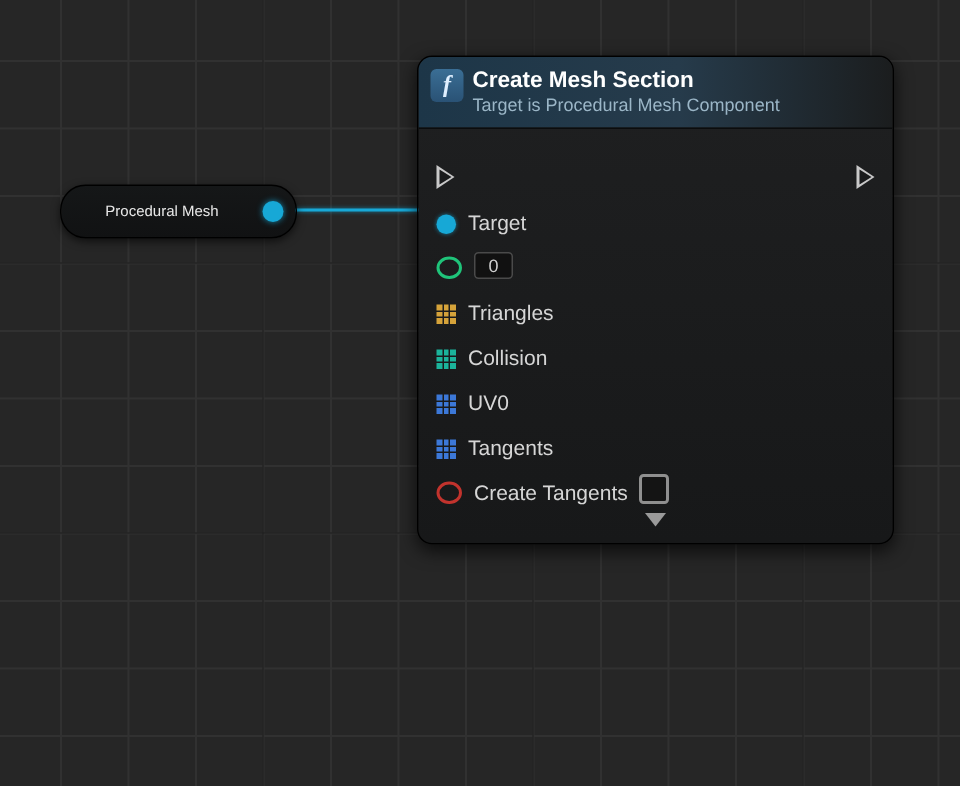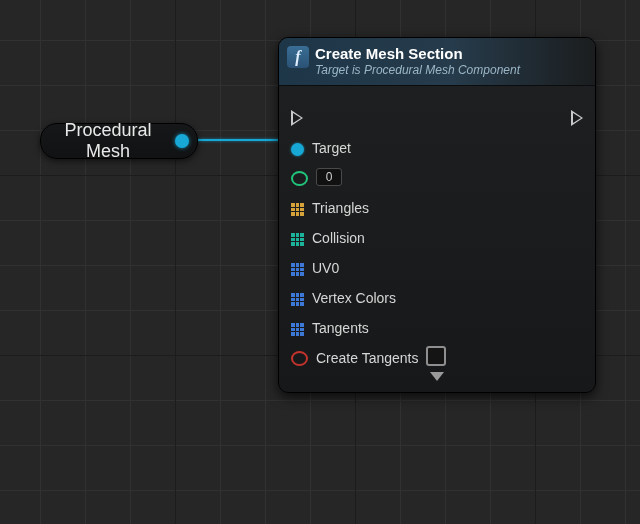--- a/index.html
+++ b/index.html
@@ -14,35 +14,35 @@
     background-size:180px 180px,180px 180px,45px 45px,45px 45px;
     background-position:-5px -5px,-5px -5px,-5px -5px,-5px -5px;
   }
   
   .wire{position:absolute;left:190px;top:139px;width:98px;height:2px;background:#17a8d6;border-radius:2px;box-shadow:0 0 3px rgba(23,168,214,.7);}
   
   .var-node{position:absolute;left:40px;top:123px;width:156px;height:34px;
     background:linear-gradient(#151718,#111213);
     border:1px solid #000;border-radius:17px;display:flex;align-items:center;
     box-shadow:0 2px 6px rgba(0,0,0,.6);}
-  .var-node .label{flex:1;text-align:center;color:#e8e8e8;font-size:18px;}
+  .var-node .label{flex:1;text-align:center;color:#e8e8e8;font-size:10px;}
   .var-node .out-pin{width:14px;height:14px;border-radius:50%;background:#17a8d6;margin-right:8px;box-shadow:0 0 4px rgba(23,168,214,.8);}
   
   .func-node{position:absolute;left:278px;top:37px;width:316px;
     background:linear-gradient(#1f2021,#171819);
     border:1px solid #000;border-radius:10px;overflow:hidden;
     box-shadow:0 4px 12px rgba(0,0,0,.7);}
   .header{position:relative;padding:7px 12px 7px 36px;
     background:linear-gradient(90deg,#1d3648 0%,#263b4b 55%,#1b1d1e 100%);
     border-bottom:1px solid #0b0c0d;}
   .header .f-badge{position:absolute;left:8px;top:8px;width:22px;height:22px;border-radius:4px;
     background:linear-gradient(#3a6e95,#2a5275);display:flex;align-items:center;justify-content:center;
     color:#dfefff;font-style:italic;font-family:"Times New Roman",serif;font-size:16px;font-weight:bold;}
   .header .title{color:#fff;font-size:15px;font-weight:600;line-height:18px;}
-  .header .sub{color:#9bb6c7;font-size:12px;font-style:italic;line-height:15px;}
+  .header .sub{color:#9bb6c7;font-size:12px;line-height:15px;}
   .body{padding:8px 12px 6px 12px;}
   .row{display:flex;align-items:flex-end;height:30px;gap:8px;}
   .row.exec{justify-content:space-between;height:32px;}
   .row .label{color:#d6d6d6;font-size:14px;}
   
   .exec-pin{width:0;height:0;border-top:8px solid transparent;border-bottom:8px solid transparent;border-left:12px solid #c9c9c9;}
   .exec-pin.hollow{border-left-color:transparent;position:relative;}
   .exec-pin.hollow::before{content:"";position:absolute;left:-12px;top:-8px;width:0;height:0;
     border-top:8px solid transparent;border-bottom:8px solid transparent;border-left:12px solid #c9c9c9;}
   .exec-pin.hollow::after{content:"";position:absolute;left:-10px;top:-5px;width:0;height:0;
@@ -138,34 +138,20 @@
             <span></span>
             <span></span>
             <span></span>
             <span></span>
             <span></span>
             <span></span>
           </span>
         <span class="label">UV0</span>
       </div>
 
-      <div class="row">
-        <span class="pin arr blue">
-            <span></span>
-            <span></span>
-            <span></span>
-            <span></span>
-            <span></span>
-            <span></span>
-            <span></span>
-            <span></span>
-            <span></span>
-          </span>
-        <span class="label">Vertex Colors</span>
-      </div>
 
       <div class="row">
         <span class="pin arr blue">
             <span></span>
             <span></span>
             <span></span>
             <span></span>
             <span></span>
             <span></span>
             <span></span>

